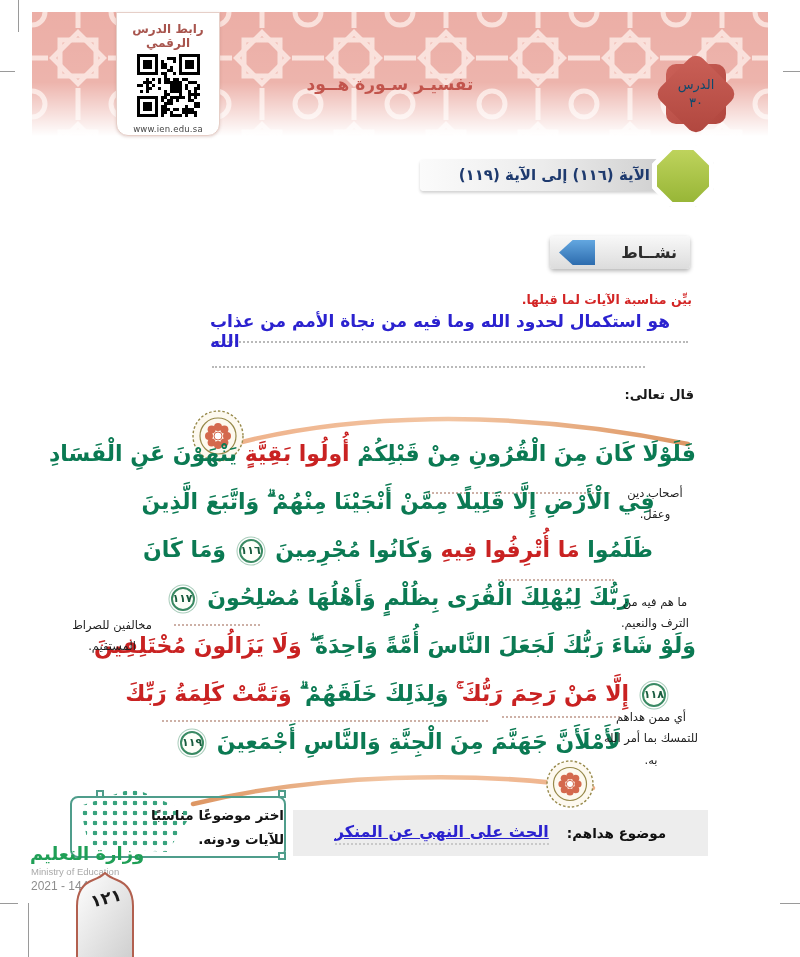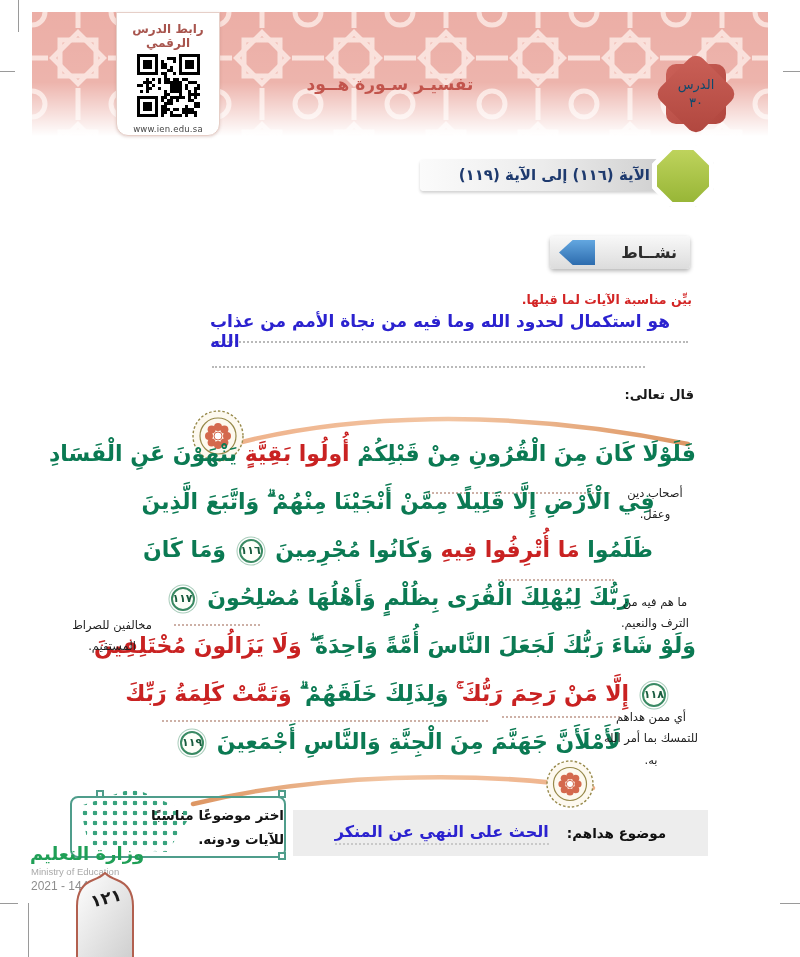--- a/index.html
+++ b/index.html
@@ -92,21 +92,21 @@
   .min-ar{position:absolute;left:30px;top:843px;font-size:18px;font-weight:bold;color:#1f9f56;z-index:4;}
   .min-en{position:absolute;left:31px;top:866px;font-size:9.5px;color:#a9a9a9;z-index:4;
           font-family:"Liberation Sans",sans-serif;}
   .min-yr{position:absolute;left:31px;top:879px;font-size:12px;color:#8d8d8d;z-index:4;
           font-family:"Liberation Sans",sans-serif;}
 
   .topic-box{position:absolute;left:293px;top:810px;width:415px;height:46px;background:#ededed;
              display:flex;align-items:center;justify-content:center;direction:rtl;z-index:2;}
   .topic-box .lab{font-size:13.5px;font-weight:bold;color:#101010;}
   .topic-box .ans{font-size:16px;font-weight:bold;color:#2b22cf;margin-right:18px;
-                  border-bottom:2px dotted #c9c9c9;padding-bottom:2px;}
+                  border-bottom:2px dotted #c9c9c9;padding-bottom:2px;text-decoration:underline;}
 
   .arch{position:absolute;left:70px;top:872px;z-index:5;}
   .pagenum{position:absolute;left:84px;top:888px;width:44px;text-align:center;font-size:17px;
            font-weight:bold;color:#1a1a1a;transform:rotate(-14deg);z-index:6;}
 </style>
 </head>
 <body>
 
 <div class="page" data-name="textbook-page">
 

